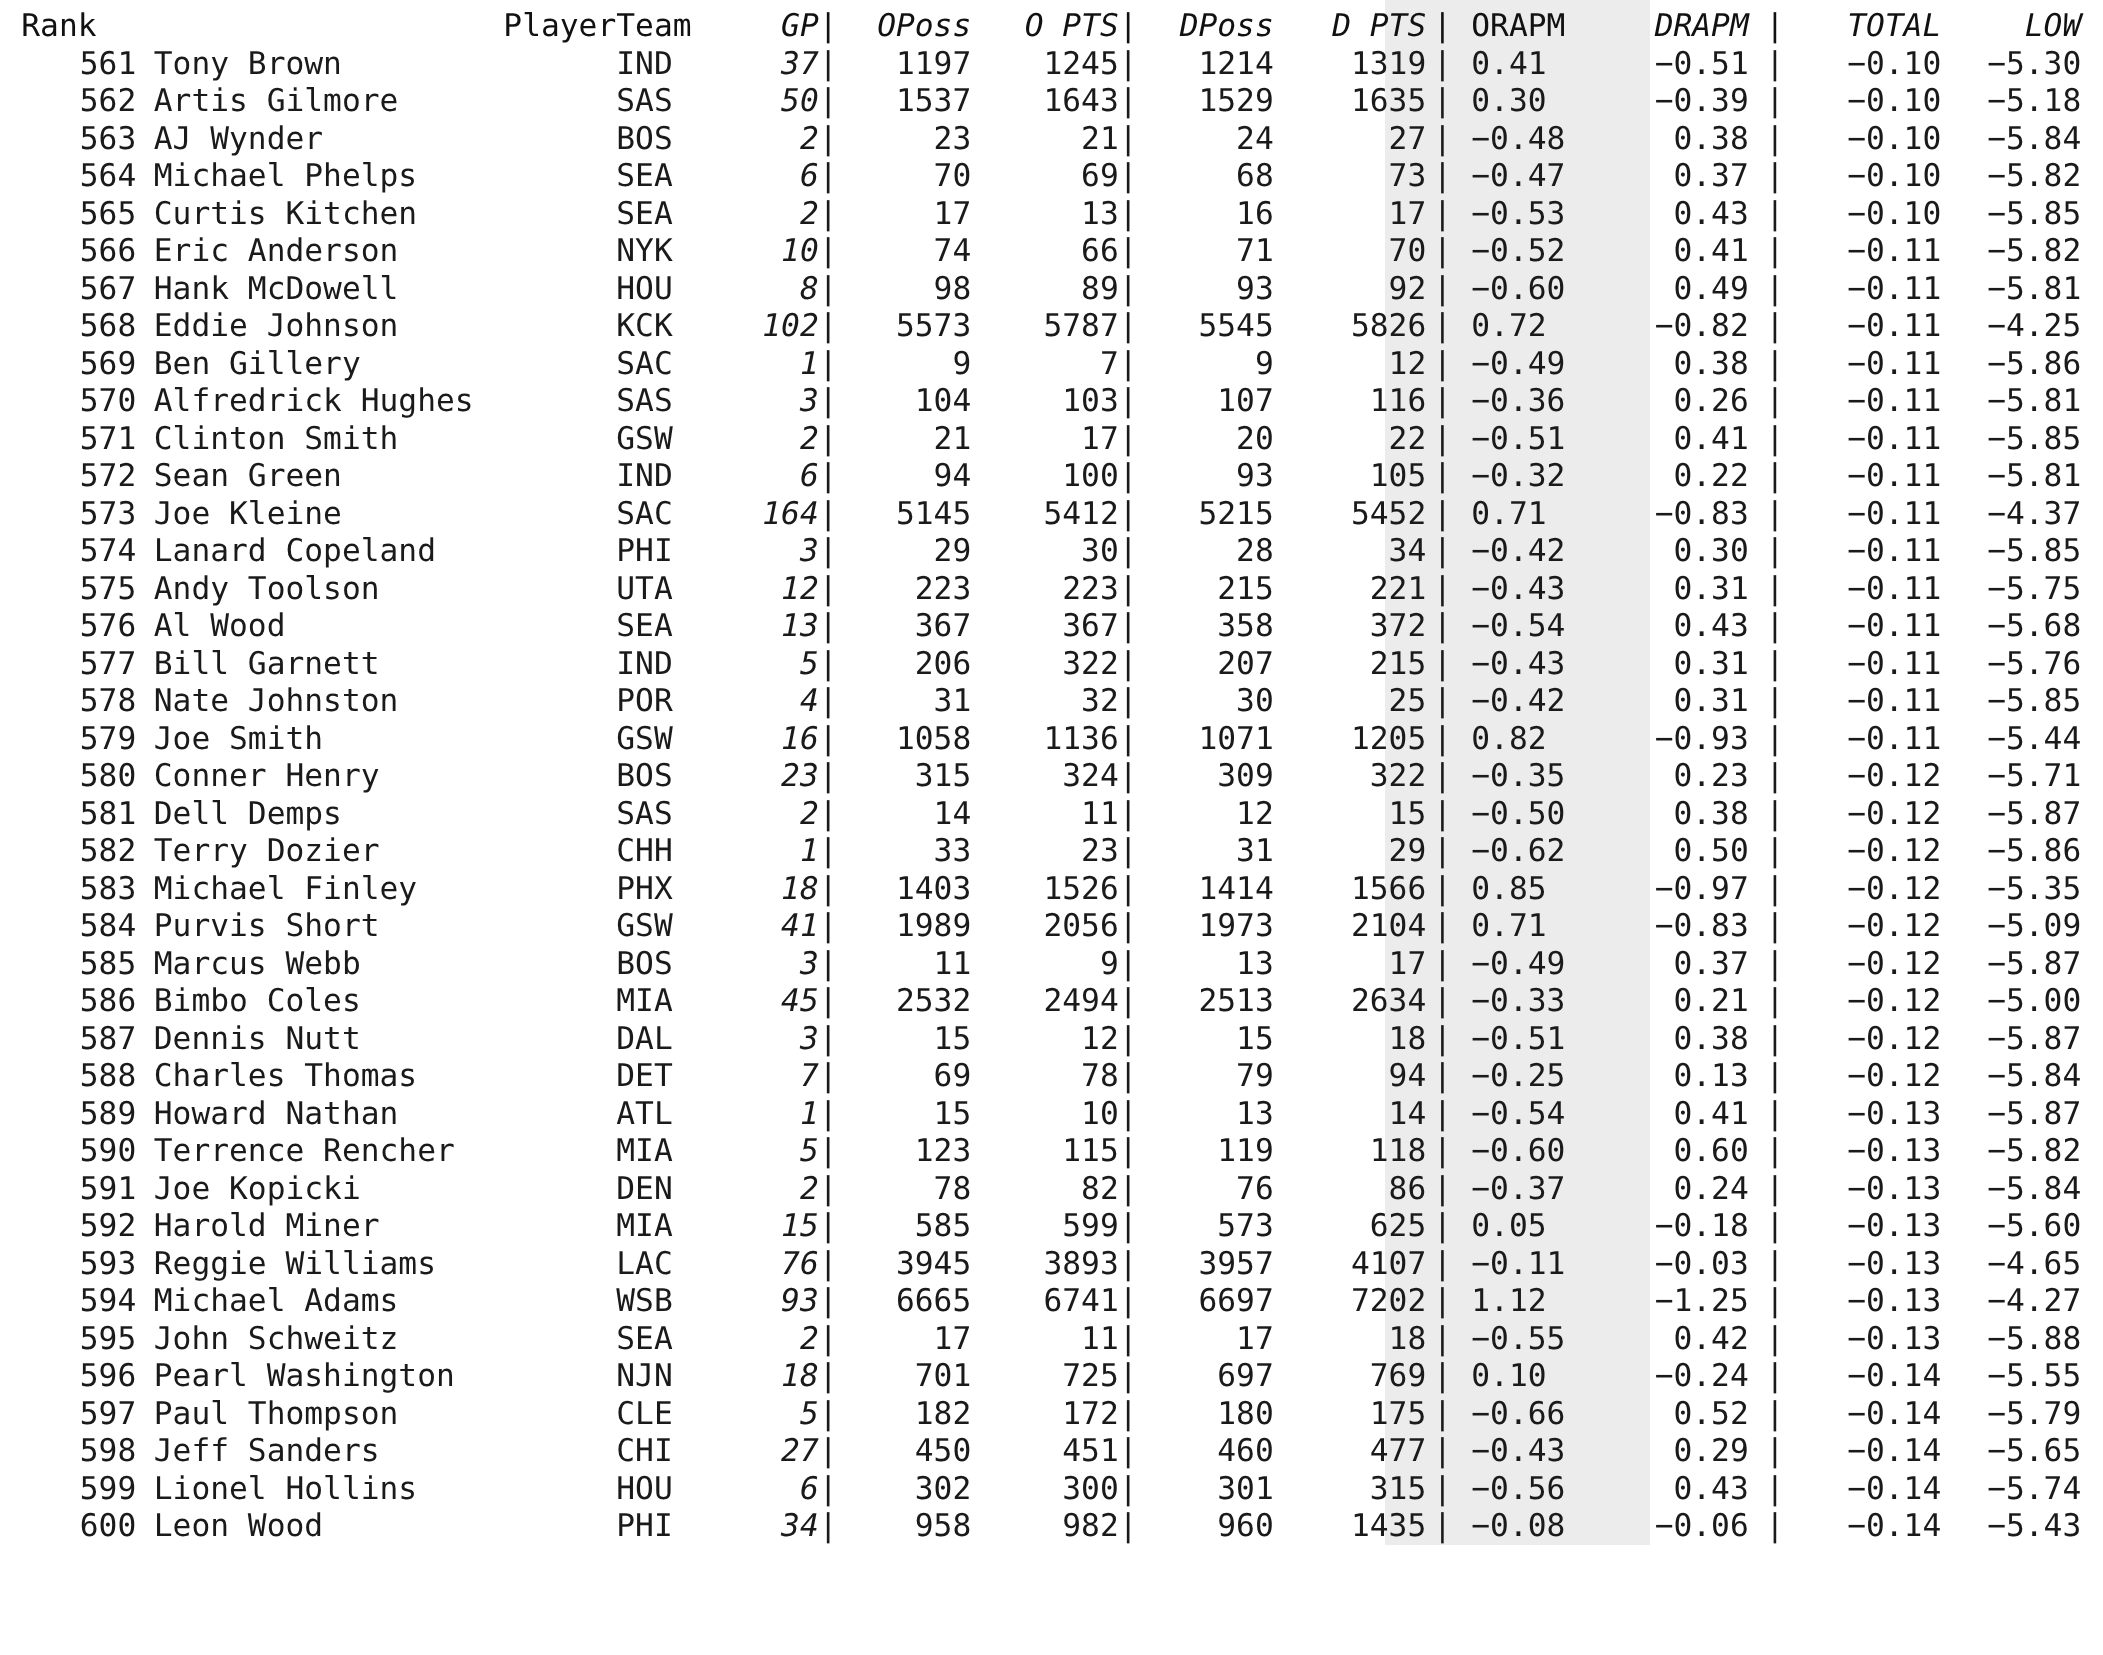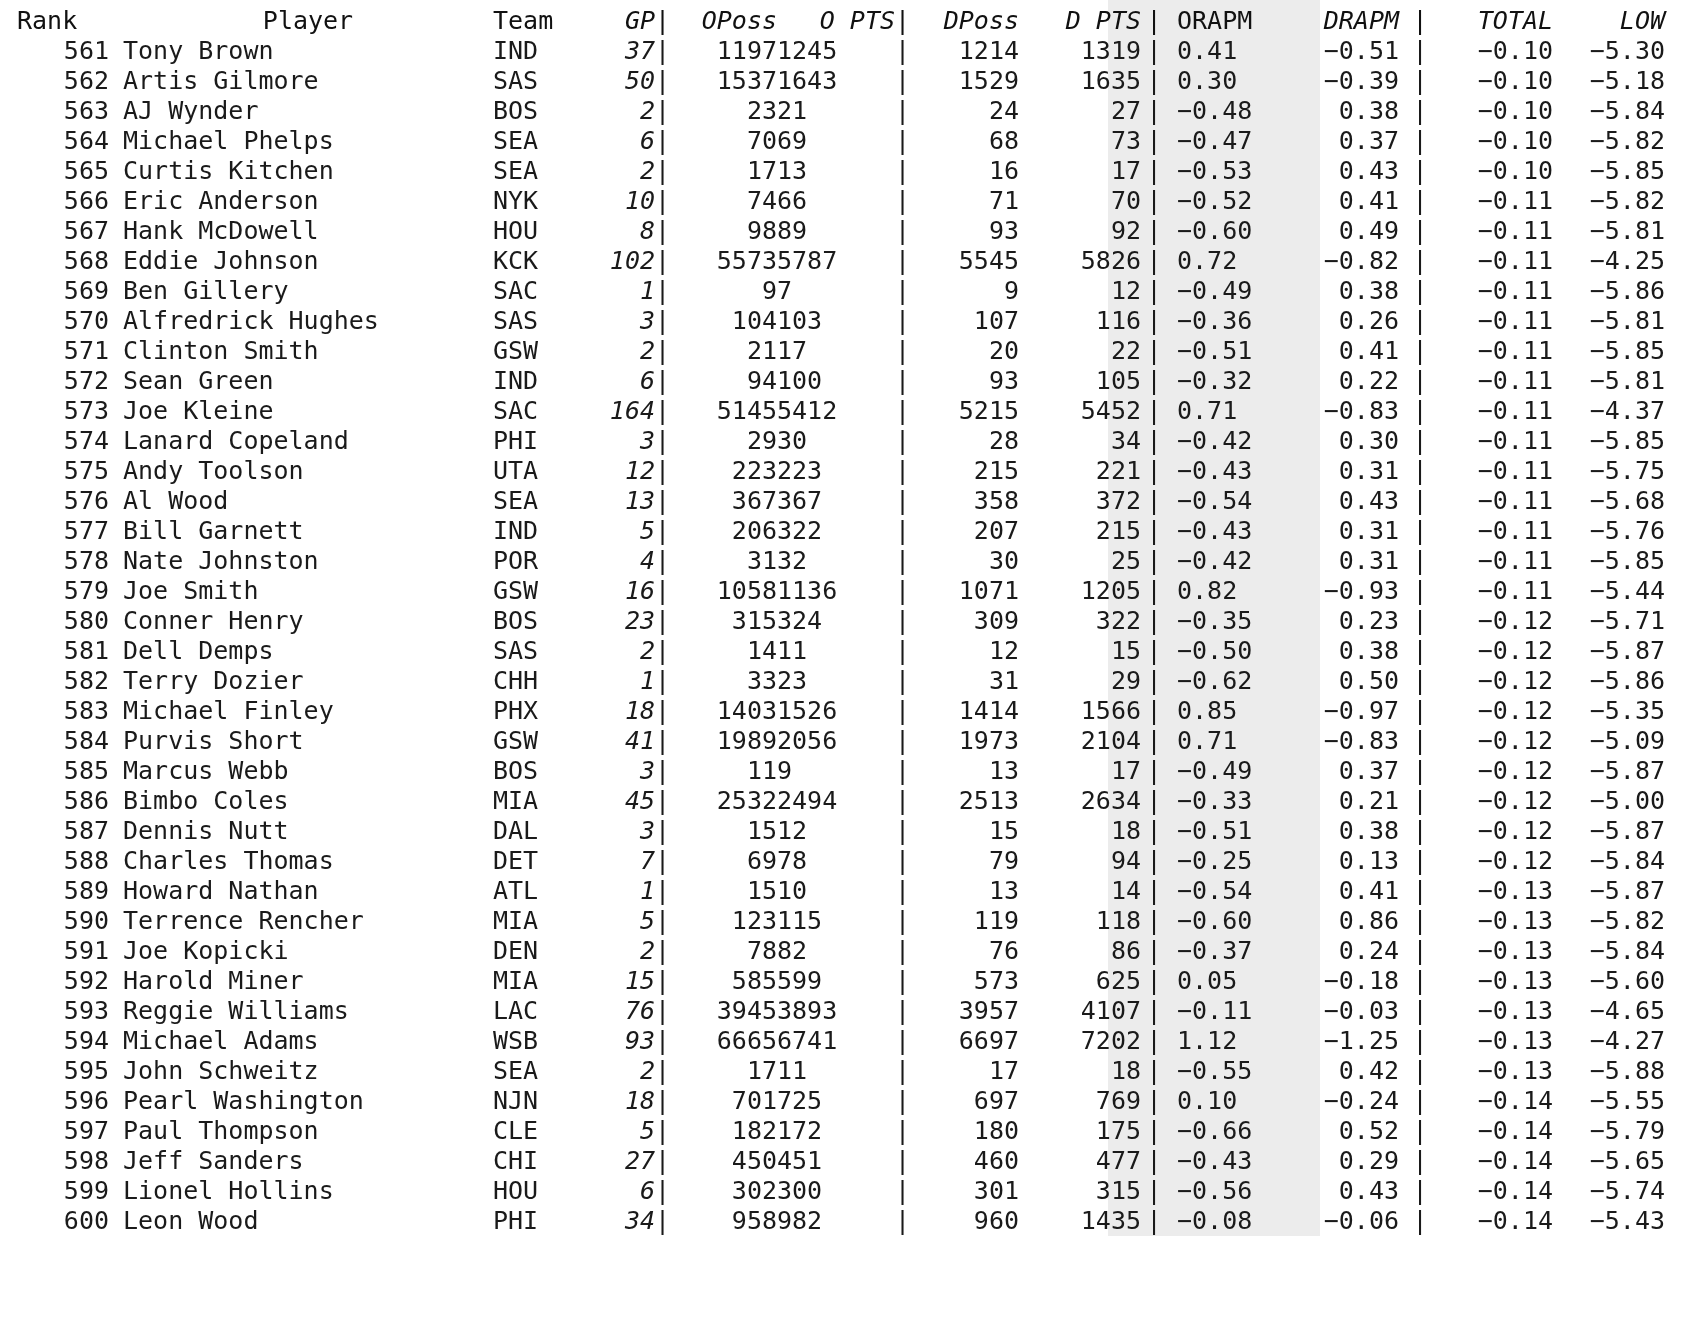--- a/index.html
+++ b/index.html
@@ -35,36 +35,36 @@
     white-space: pre;
     font-family: "DejaVu Sans Mono", "Liberation Mono", monospace;
   }
   
   .c-rank   { width: 92px;  text-align: right; }
   .c-player { width: 370px; text-align: left;  padding-left: 14px !important; }
   .c-team   { width: 92px;  text-align: left;  }
   .c-gp     { width: 70px;  text-align: right; font-style: italic; }
   .c-bar1   { width: 14px;  text-align: left;  }
   .c-oposs  { width: 108px; text-align: right; }
-  .c-opts   { width: 118px; }
+  .c-opts   { width: 118px; text-align: right; }
   .c-bar2   { width: 14px;  text-align: left;  }
   .c-dposs  { width: 110px; text-align: right; }
   .c-dpts   { width: 122px; text-align: right; }
   .c-bar3   { width: 26px;  text-align: center;}
   .c-orapm  { width: 110px; text-align: left; padding-left: 10px !important;}
   .c-drapm  { width: 112px; text-align: right;}
   .c-bar4   { width: 42px;  text-align: center;}
   .c-total  { width: 112px; text-align: right;}
   .c-low    { width: 112px; text-align: right;}
   .c-high   { width: 110px; text-align: right; padding-right: 14px !important;}
 
   
   thead td { color: #111; }
   .hdr-rank   { text-align: left; padding-left: 6px !important;}
-  .hdr-player { text-align: center; padding-left: 14px !important;}
+  .hdr-player { text-align: right; padding-left: 14px !important;}
   .hdr-team   { text-align: left; }
   .hdr-gp     { text-align: right; }
   .hdr-num    { text-align: right; font-style: italic; }
   .hdr-center { text-align: center; }
   .hdr-left   { text-align: left; padding-left: 10px !important;}
 
   
   .shade {
     position: absolute;
     top: 0;
@@ -660,21 +660,21 @@
           <td class="c-team">MIA</td>
           <td class="c-gp">5</td>
           <td class="c-bar1">|</td>
           <td class="c-oposs">123</td>
           <td class="c-opts">115</td>
           <td class="c-bar2">|</td>
           <td class="c-dposs">119</td>
           <td class="c-dpts">118</td>
           <td class="c-bar3">|</td>
           <td class="c-orapm">−0.60</td>
-          <td class="c-drapm">0.86</td>
+          <td class="c-drapm">0.60</td>
           <td class="c-bar4">|</td>
           <td class="c-total">−0.13</td>
           <td class="c-low">−5.82</td>
           <td class="c-high">5.56</td>
         </tr>
         <tr>
           <td class="c-rank">591</td>
           <td class="c-player">Joe Kopicki</td>
           <td class="c-team">DEN</td>
           <td class="c-gp">2</td>

